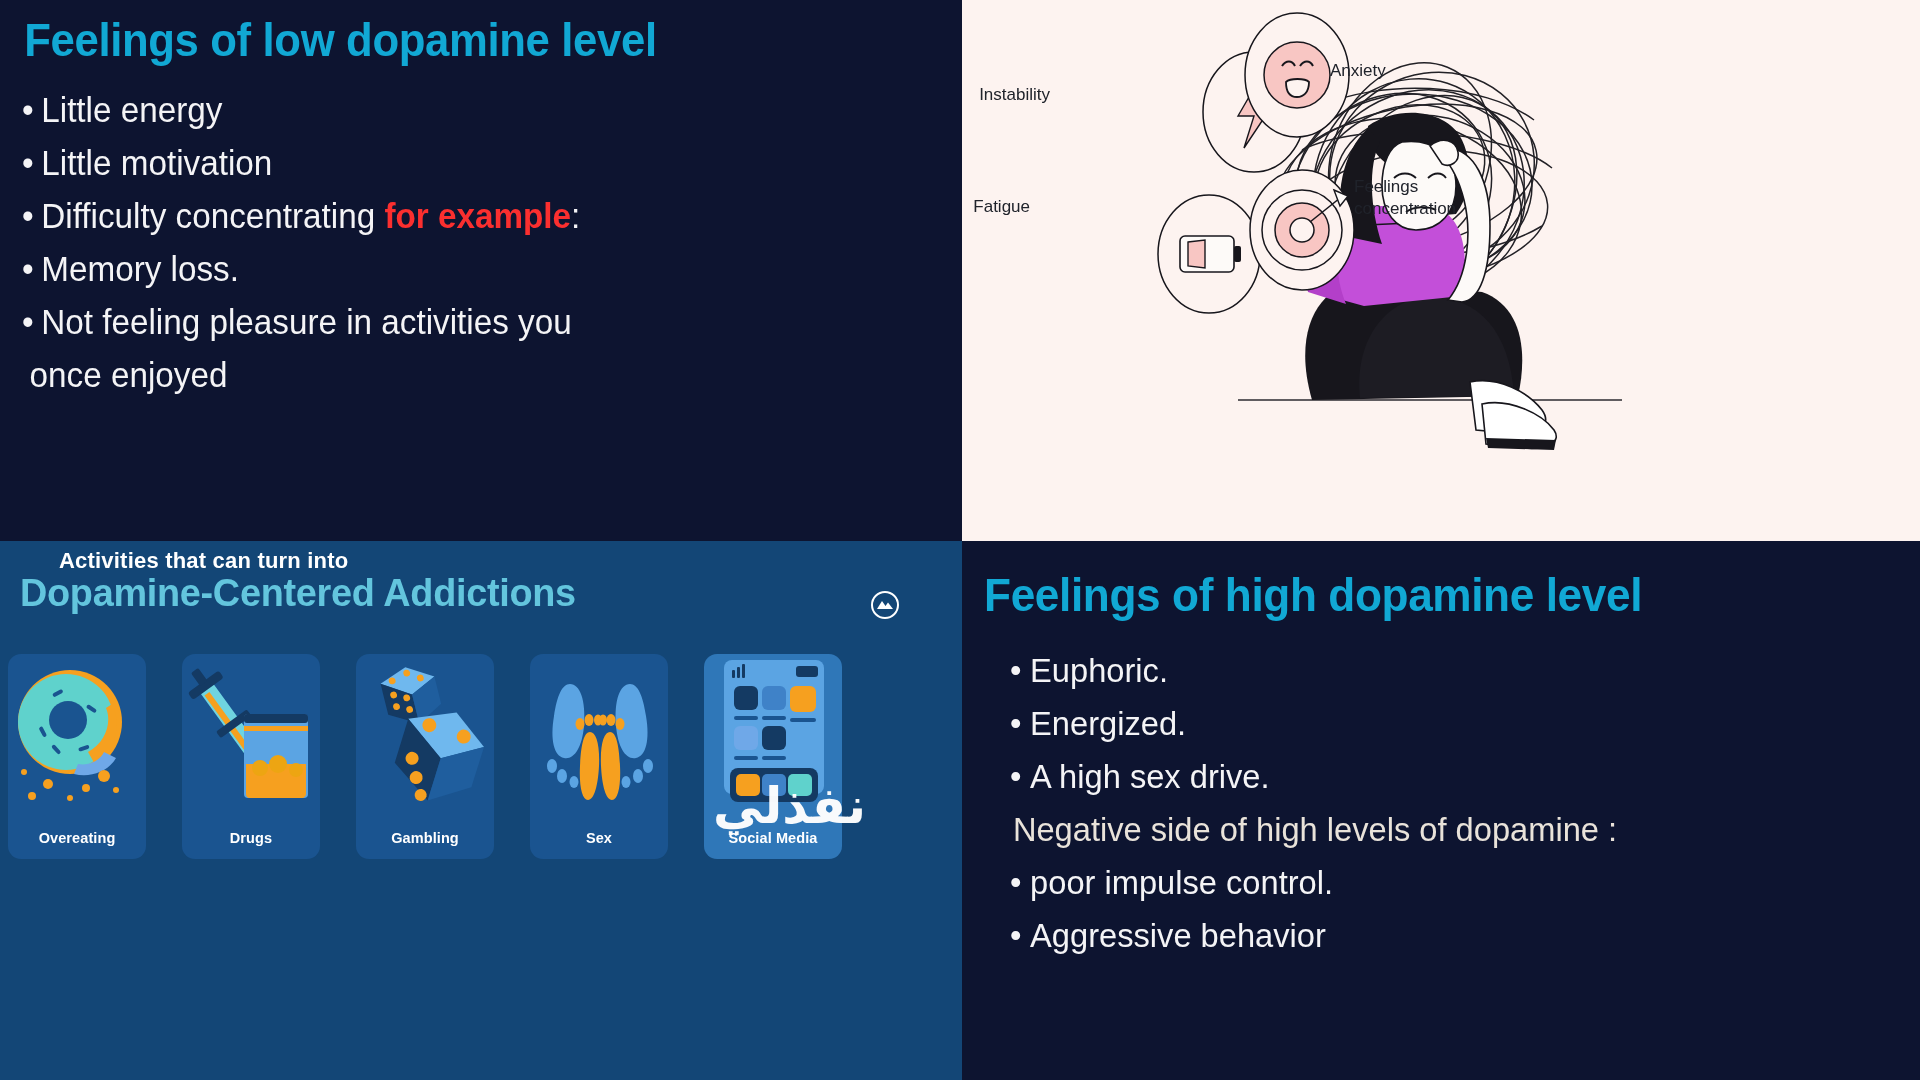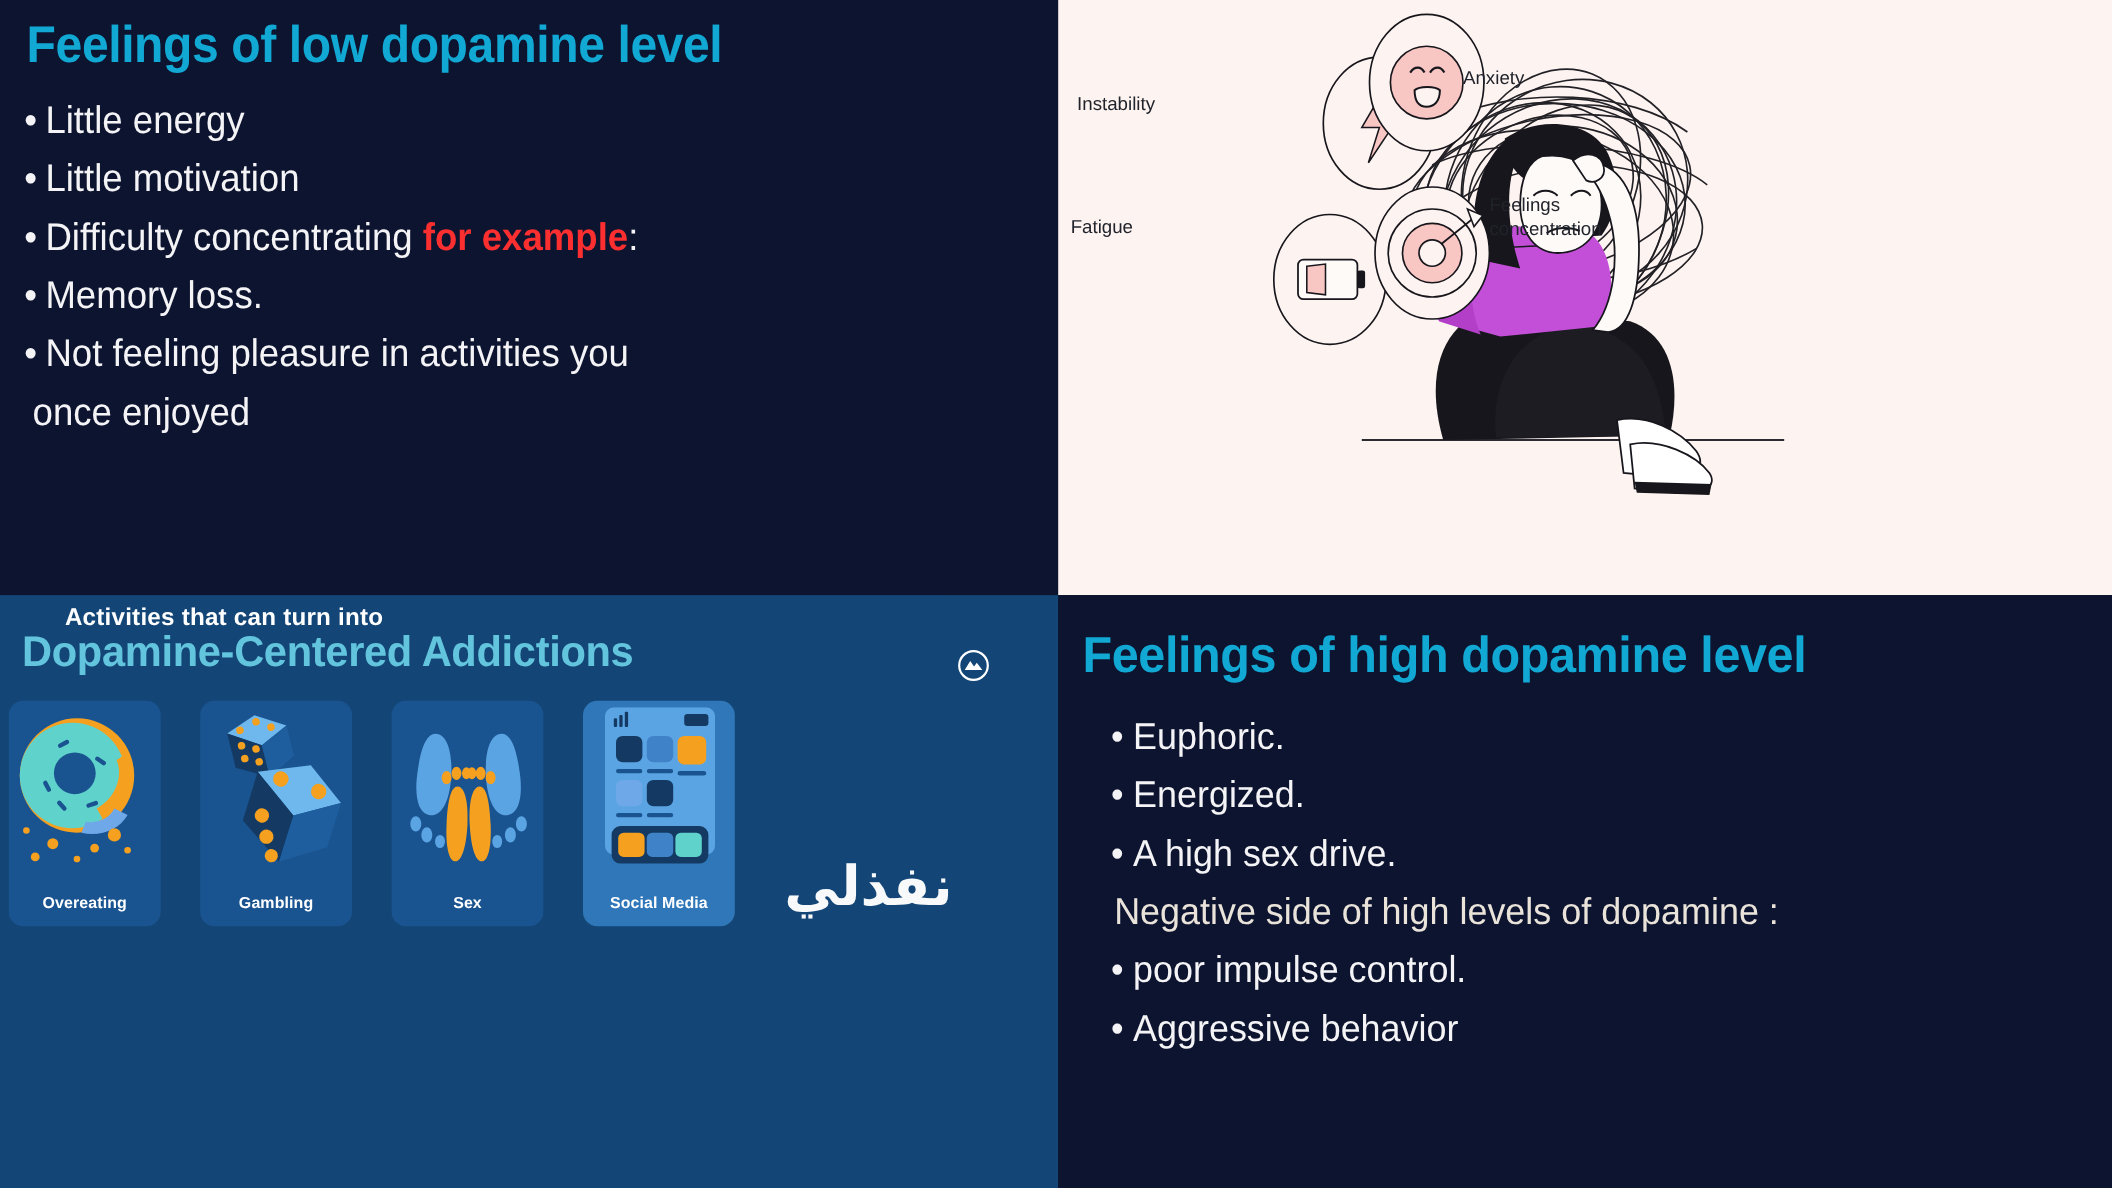--- a/index.html
+++ b/index.html
@@ -215,21 +215,21 @@
         <svg width="30" height="30" viewBox="0 0 30 30">
           <circle cx="15" cy="15" r="13" fill="none" stroke="#ffffff" stroke-width="2"></circle>
           <path d="M7 19 L 12 11 L 15.5 16 L 18 12.5 L 23 19 Z" fill="#ffffff"></path>
         </svg>
       </div>
 
       <div class="kicker" style="top:7px;">Activities that can turn into</div>
       <div class="headline" style="top:30px;">Dopamine-Centered Addictions</div>
     </div>
 
-    <div class="cards" style="left:8px; top:96px;gap:36px;">
+    <div class="cards" style="left:8px; top:113px;gap:36px;">
 
       <div class="acard">
         <svg class="art" viewBox="0 0 138 150">
           <circle cx="62" cy="62" r="52" fill="#f6a01f"></circle>
           <path d="M62 10 A52 52 0 0 0 62 114 A52 52 0 0 1 62 10 Z" fill="#5fd2cc"></path>
           <circle cx="58" cy="62" r="48" fill="#5fd2cc"></circle>
           <path d="M104 44 C 114 62, 108 92, 88 106 L 80 92 C 98 82, 104 62, 98 48 Z" fill="#f6a01f"></path>
           <path d="M70 104 C 82 106, 92 100, 96 92 L 108 98 C 100 112, 82 118, 66 114 Z" fill="#6fa8e8"></path>
           <circle cx="60" cy="60" r="19" fill="#1a5490"></circle>
           <g fill="#1a5490">
@@ -245,20 +245,42 @@
             <circle cx="40" cy="124" r="5"></circle>
               <circle cx="24" cy="136" r="4"></circle>
             <circle cx="62" cy="138" r="3"></circle>
               <circle cx="108" cy="130" r="3"></circle>
             <circle cx="16" cy="112" r="3"></circle>
           </g>
         </svg>
         <div class="caption">Overeating</div>
       </div>
 
+      <div class="acard">
+        <svg class="art" viewBox="0 0 138 150">
+          <g transform="rotate(-36 60 70)">
+            <rect x="48" y="14" width="16" height="96" rx="3" fill="#6fd4e0"></rect>
+            <rect x="50" y="20" width="6" height="84" fill="#f6a01f"></rect>
+            <rect x="38" y="8" width="38" height="9" rx="3" fill="#143a63"></rect>
+            <rect x="52" y="-6" width="9" height="16" rx="2" fill="#143a63"></rect>
+            <rect x="38" y="56" width="38" height="8" rx="2" fill="#143a63"></rect>
+            <rect x="53" y="110" width="7" height="26" fill="#143a63"></rect>
+          </g>
+          <rect x="62" y="54" width="64" height="84" rx="4" fill="#5ba4e3"></rect>
+          <rect x="62" y="54" width="64" height="9" rx="3" fill="#143a63"></rect>
+          <rect x="62" y="66" width="64" height="5" fill="#f6a01f"></rect>
+          <path d="M64 104 L 124 104 L 124 134 C 124 136, 122 138, 120 138 L 68 138 C 65 138, 64 136, 64 134 Z" fill="#f6a01f"></path>
+          <g fill="#eda512">
+            <circle cx="78" cy="108" r="8"></circle>
+              <circle cx="96" cy="104" r="9"></circle>
+              <circle cx="114" cy="110" r="7"></circle>
+          </g>
+        </svg>
+        <div class="caption">Drugs</div>
+      </div>
 
       <div class="acard">
         <svg class="art" viewBox="0 0 138 150">
           <g transform="rotate(-14 58 34)">
             <path d="M28 16 L 56 6 L 82 22 L 56 34 Z" fill="#6fb8ee"></path>
             <path d="M28 16 L 56 34 L 56 64 L 28 48 Z" fill="#143a63"></path>
             <path d="M56 34 L 82 22 L 82 50 L 56 64 Z" fill="#1f5e9e"></path>
             <g fill="#f6a01f">
               <circle cx="40" cy="16" r="3.4"></circle>
                 <circle cx="56" cy="12" r="3.4"></circle>

